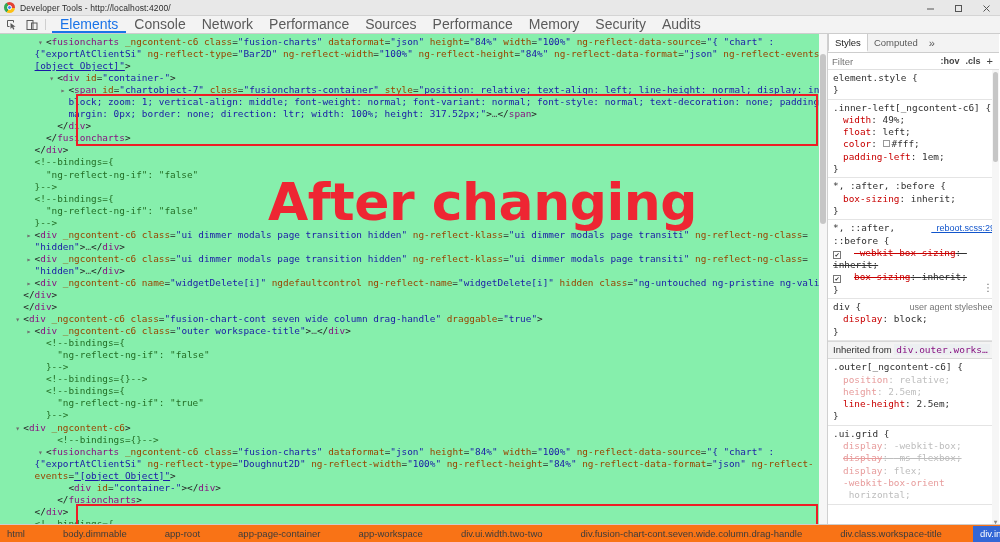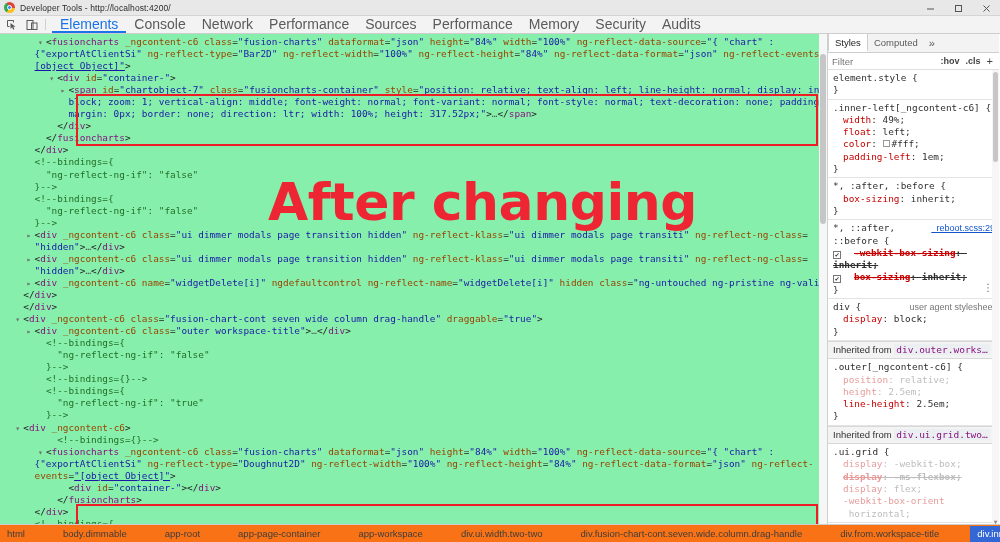--- a/index.html
+++ b/index.html
@@ -245,21 +245,21 @@
     white-space: pre-wrap;
     position: relative;
   }
   .st-sel   { color: #303030; }
   .st-src   { color: #808080; font-family: "Liberation Sans", sans-serif; font-size: 9px; float: right; }
   .st-src-link { color: #1155cc; text-decoration: underline; font-family: "Liberation Sans", sans-serif; font-size: 9px; float: right; }
   .st-prop  { color: #c80000; padding-left: 10px; }
   .st-prop-inh { color: #e79c9c; padding-left: 10px; }
   .st-val   { color: #303030; }
   .st-val-inh { color: #bdbdbd; }
-  .st-strike { text-decoration: line-through; font-weight: bold; }
+  .st-strike { text-decoration: line-through; }
   .st-chkbox {
     display: inline-block; width: 8px; height: 8px;
     border: 1px solid #777; background: #fff;
     margin-right: 3px; position: relative; top: 1px;
     font-size: 7px; line-height: 7px; text-align: center; color: #333;
   }
   .st-inherited-hdr {
     background: #f3f3f3;
     border-top: 1px solid #d8d8d8;
     border-bottom: 1px solid #d8d8d8;
@@ -410,37 +410,36 @@
       </div>
 
       <div class="st-body" id="styles-body">
         <div class="st-rule"><div><span class="st-sel">element.style {</span></div><div>}</div></div>
           <div class="st-rule"><div><span class="st-src"><style>…</style></span><span class="st-sel">.inner-left[_ngcontent-c6] {</span></div><div><span class="st-prop">width</span><span class="st-val">: </span><span class="st-val">49%;</span></div><div><span class="st-prop">float</span><span class="st-val">: </span><span class="st-val">left;</span></div><div><span class="st-prop">color</span><span class="st-val">: </span><span style="display:inline-block;width:7px;height:7px;border:1px solid #999;background:#ffffff;margin-right:2px;"></span><span class="st-val">#fff;</span></div><div><span class="st-prop">padding-left</span><span class="st-val">: </span><span class="st-val">1em;</span></div><div>}</div></div>
           <div class="st-rule"><div><span class="st-src"><style>…</style></span><span class="st-sel">*, :after, :before {</span></div><div><span class="st-prop">box-sizing</span><span class="st-val">: </span><span class="st-val">inherit;</span></div><div>}</div></div>
           <div class="st-rule"><div><span class="st-src-link">_reboot.scss:29</span><span class="st-sel">*, ::after, ::before {</span></div><div><span class="st-chkbox">✔</span><span class="st-prop st-strike">-webkit-box-sizing</span><span class="st-val st-strike">: </span><span class="st-val st-strike">inherit;</span></div><div><span class="st-chkbox">✔</span><span class="st-prop st-strike">box-sizing</span><span class="st-val st-strike">: </span><span class="st-val st-strike">inherit;</span></div><div>}<span class="st-dots">⋮</span></div></div>
           <div class="st-rule"><div><span class="st-src st-ua">user agent stylesheet</span><span class="st-sel">div {</span></div><div><span class="st-prop">display</span><span class="st-val">: </span><span class="st-val">block;</span></div><div>}</div></div>
           <div class="st-inherited-hdr"><span>Inherited from</span> <span class="nodelink">div.outer.works…</span></div>
           <div class="st-rule"><div><span class="st-src"><style>…</style></span><span class="st-sel">.outer[_ngcontent-c6] {</span></div><div><span class="st-prop-inh">position</span><span class="st-val-inh">: </span><span class="st-val-inh">relative;</span></div><div><span class="st-prop-inh">height</span><span class="st-val-inh">: </span><span class="st-val-inh">2.5em;</span></div><div><span class="st-prop">line-height</span><span class="st-val">: </span><span class="st-val">2.5em;</span></div><div>}</div></div>
-          <div class="st-inherited-hdr"><span>Inherited from</span> <span class="nodelink">div.ui.grid.two…</span></div>
           <div class="st-rule"><div><span class="st-src"><style>…</style></span><span class="st-sel">.ui.grid {</span></div><div><span class="st-prop-inh">display</span><span class="st-val-inh">: </span><span class="st-val-inh">-webkit-box;</span></div><div><span class="st-prop-inh st-strike">display</span><span class="st-val-inh st-strike">: </span><span class="st-val-inh st-strike">-ms-flexbox;</span></div><div><span class="st-prop-inh">display</span><span class="st-val-inh">: </span><span class="st-val-inh">flex;</span></div><div><span class="st-prop-inh">-webkit-box-orient</span></div><div><span class="st-prop" style="visibility:hidden">x</span><span class="st-val-inh">horizontal;</span></div></div>
           <div class="st-scrollbar">
           <div class="st-arrow-top">▲</div>
           <div class="st-thumb"></div>
           <div class="st-arrow-bot">▼</div>
         </div>
       </div>
     </div>
   </div>
 
   <div class="breadcrumb" id="breadcrumb">
       <div class="bc-item">html</div>
       <div class="bc-item">body.dimmable</div>
       <div class="bc-item">app-root</div>
       <div class="bc-item">app-page-container</div>
       <div class="bc-item">app-workspace</div>
       <div class="bc-item">div.ui.width.two-two</div>
       <div class="bc-item">div.fusion-chart-cont.seven.wide.column.drag-handle</div>
-      <div class="bc-item">div.from.workspace-title</div>
+      <div class="bc-item">div.class.workspace-title</div>
       <div class="bc-item selected">div.inner-left</div>
       <div class="bc-spacer"></div>
     </div>
 
 </div>
 
 </body></html>

